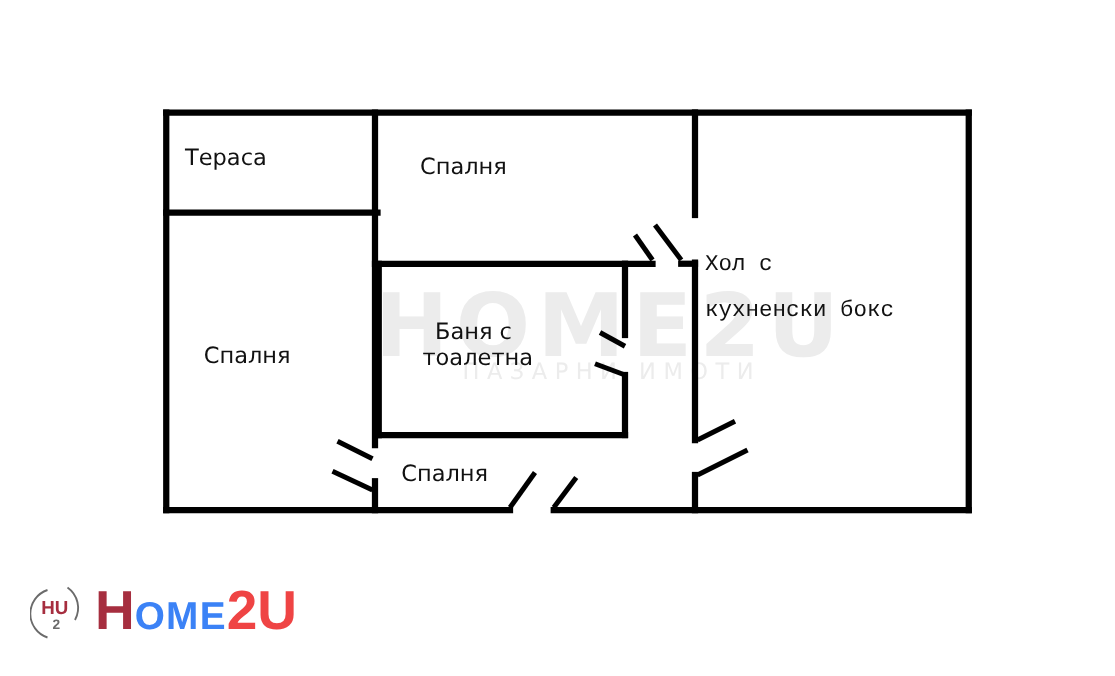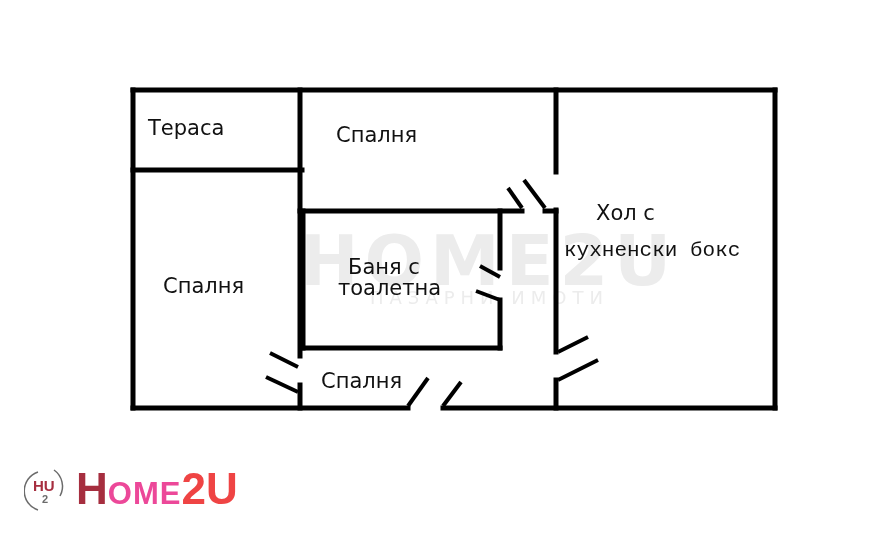--- a/index.html
+++ b/index.html
@@ -1,23 +1,23 @@
 <!DOCTYPE html>
 <html><head>
 <meta charset="utf-8">
 <style>
   html,body{margin:0;padding:0;background:#ffffff;}
   body{width:892px;height:541px;position:relative;overflow:hidden;font-family:"DejaVu Sans","Liberation Sans",sans-serif;}
   svg{position:absolute;left:0;top:0;}
-  .lbl{position:absolute;font-family:"DejaVu Sans",sans-serif;font-size:21px;color:#111;white-space:nowrap;line-height:1;}
+  .lbl{position:absolute;font-family:"DejaVu Sans",sans-serif;font-size:18px;color:#111;white-space:nowrap;line-height:1;}
   .wm{position:absolute;color:#ececec;font-family:"DejaVu Sans",sans-serif;white-space:nowrap;}
   .logo{position:absolute;left:24px;top:464px;height:50px;}
   .logo-word{position:absolute;left:52px;top:0;font-family:"Liberation Sans",sans-serif;font-weight:bold;white-space:nowrap;}
   .lw-h{color:#a62e3f;font-size:44px;}
-  .lw-ome{color:#ec4899;font-size:31px;letter-spacing:1px;}
+  .lw-ome{color:#3b82f6;font-size:31px;letter-spacing:1px;}
   .lw-2u{color:#ef4444;font-size:44px;}
 </style>
 </head>
 <body>
 
 <div class="wm" style="left:300px;top:220px;font-size:70px;font-weight:bold;letter-spacing:6px;">HOME2U</div>
 <div class="wm" style="left:370px;top:287px;font-size:18px;letter-spacing:6px;">ПАЗАРНИ ИМОТИ</div>
 
 <svg width="892" height="541" viewBox="0 0 892 541">
   <g stroke="#000" stroke-width="5" fill="none" stroke-linecap="square">
@@ -66,21 +66,21 @@
     <line x1="558" y1="352" x2="588" y2="337"></line>
     <line x1="558" y1="380" x2="598" y2="360"></line>
   </g>
 </svg>
 
 <div class="lbl" style="left:148px;top:118px;">Тераса</div>
 <div class="lbl" style="left:336px;top:125px;">Спалня</div>
 <div class="lbl" style="left:163px;top:276px;">Спалня</div>
 <div class="lbl" style="left:348px;top:257px;">Баня с</div>
 <div class="lbl" style="left:338px;top:278px;">тоалетна</div>
-<div class="lbl" style="left:596px;top:203px;">Хол с</div>
+<div class="lbl" style="left:564px;top:203px;font-family:Liberation Mono, monospace;">Хол с</div>
 <div class="lbl" style="left:564px;top:240px;font-family:Liberation Mono, monospace;">кухненски бокс</div>
 <div class="lbl" style="left:321px;top:371px;">Спалня</div>
 
 <div class="logo">
   <svg width="48" height="50" viewBox="0 0 48 50" style="position:absolute;left:0;top:2px;">
     <path d="M14 6 A20 20 0 0 0 14 44" stroke="#6b6b6b" stroke-width="1.5" fill="none"></path>
     <path d="M30 4 A20 20 0 0 1 36 30" stroke="#6b6b6b" stroke-width="1.5" fill="none"></path>
     <text x="9" y="25" font-family="Liberation Sans, sans-serif" font-weight="bold" font-size="15" fill="#a62e3f">HU</text>
     <text x="18" y="37" font-family="Liberation Sans, sans-serif" font-weight="bold" font-size="11" fill="#6b6b6b">2</text>
   </svg>

